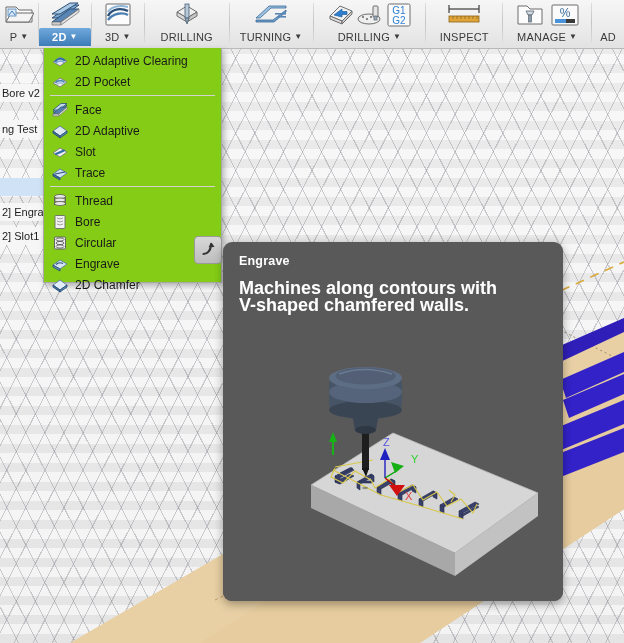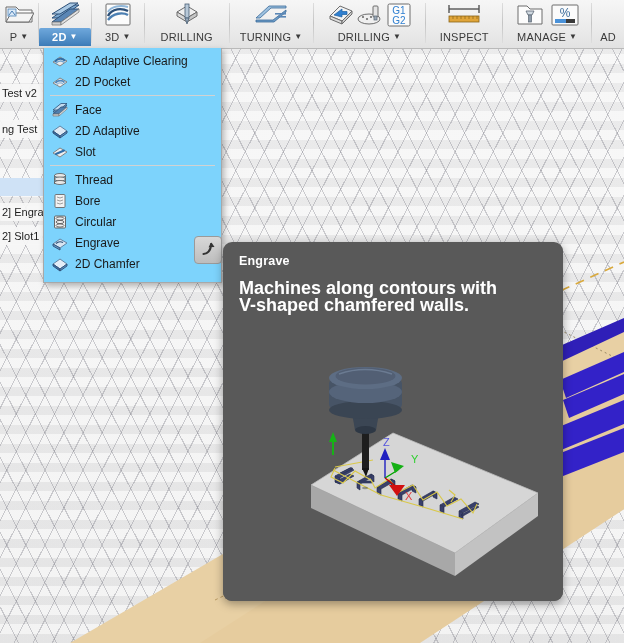--- a/index.html
+++ b/index.html
@@ -102,21 +102,21 @@
     padding-left: 2px; box-sizing: border-box;
   }
   .tree-row.sel-blank {
     background: #cfe2f6;
   }
 
   
   #menu {
     position: absolute; left: 43px; top: 48px;
     width: 179px; height: 235px;
-    background: #7dd3fc;
+    background: #84cc16;
     border: 1px solid #a8a8a8;
     border-top: none;
     box-shadow: 2px 3px 6px rgba(0,0,0,0.28);
     z-index: 40;
     box-sizing: border-box;
     padding: 2px 0;
   }
   .mi {
     height: 21px;
     display: flex; align-items: center;
@@ -192,21 +192,21 @@
         <polygon points="563,400 624,374 624,394 569,418"></polygon>
         <polygon points="455,470 624,400 624,424 460,492"></polygon>
         <polygon points="452,496 624,428 624,452 457,518"></polygon>
       </g>
       <polygon points="546,352 624,318 624,332 556,364" fill="#2f1fb8"></polygon>
     </svg>
   </div>
 
   <div id="browser">
     <div class="tree-row" style="top:36px">
-      <span>Test v2</span>
+      <span>Bore v2</span>
     </div>
     <div class="tree-row" style="top:72px">
       <span>ng Test</span>
     </div>
     <div class="tree-row sel-blank" style="top:130px">
       <span></span>
     </div>
     <div class="tree-row" style="top:155px">
       <span>2] Engrav</span>
     </div>
@@ -437,20 +437,30 @@
     <div class="mi">
       <span class="mi-icon">
         <svg width="16" height="16" viewBox="0 0 16 16">
           <polygon points="1,9 8,4 15,8 8,13" fill="#eeeeee" stroke="#7a7a7a" stroke-width="0.9"></polygon>
           <line x1="4" y1="10" x2="12" y2="6.5" stroke="#2f6ea8" stroke-width="2" stroke-linecap="round"></line>
         </svg>
       </span>
       <span>Slot</span>
     </div>
 
+    <div class="mi">
+      <span class="mi-icon">
+        <svg width="16" height="16" viewBox="0 0 16 16">
+          <polygon points="1,9 8,4 15,8 8,13" fill="#cfe0f0" stroke="#5a7c9c" stroke-width="0.9"></polygon>
+          <polygon points="1,9 1,11 8,15 8,13" fill="#3f6fa3" stroke="#2c4f77" stroke-width="0.9"></polygon>
+          <line x1="3" y1="9" x2="13" y2="7" stroke="#2c4f77" stroke-width="1.2"></line>
+        </svg>
+      </span>
+      <span>Trace</span>
+    </div>
 
     <div class="mi-sep"></div>
 
     <div class="mi">
       <span class="mi-icon">
         <svg width="16" height="16" viewBox="0 0 16 16">
           <g fill="#e8e8e8" stroke="#5a5a5a" stroke-width="0.8">
             <ellipse cx="8" cy="3.5" rx="5.5" ry="2"></ellipse>
             <ellipse cx="8" cy="7" rx="5.5" ry="2"></ellipse>
             <ellipse cx="8" cy="10.5" rx="5.5" ry="2"></ellipse>

